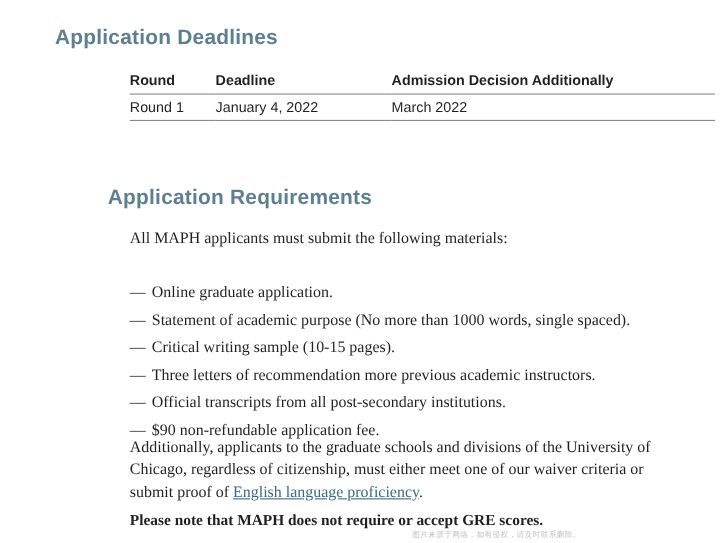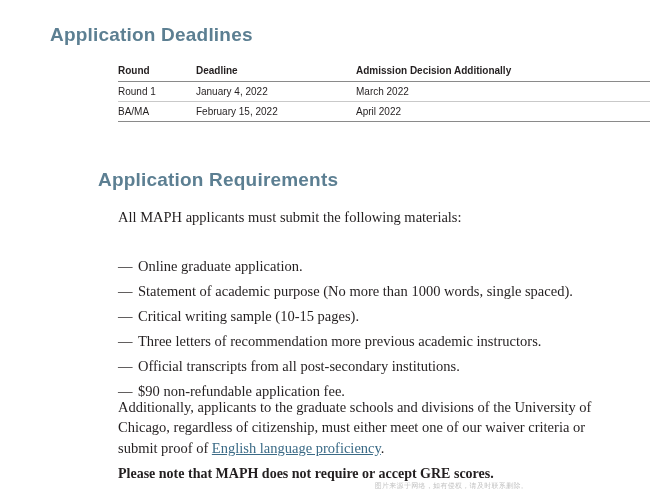--- a/index.html
+++ b/index.html
@@ -42,21 +42,21 @@
   }
 
   
   .deadlines-table {
     position: absolute;
     left: 118px;
     top: 62px;
     width: 532px;
     border-collapse: collapse;
     font-family: "Liberation Sans", sans-serif;
-    font-size: 10px;
+    font-size: 13px;
   }
   .deadlines-table th {
     text-align: left;
     font-weight: bold;
     color: #231f20;
     padding: 3px 0 5px 0;
     border-bottom: 1px solid #8a8a8a;
     white-space: nowrap;
   }
   .deadlines-table td {
@@ -142,25 +142,20 @@
         <th class="col-deadline">Deadline</th>
         <th class="col-notify">Admission Decision Additionally</th>
       </tr>
     </thead>
     <tbody>
       <tr>
         <td>Round 1</td>
         <td>January 4, 2022</td>
         <td>March 2022</td>
       </tr>
-      <tr>
-        <td>BA/MA</td>
-        <td>February 15, 2022</td>
-        <td>April 2022</td>
-      </tr>
     </tbody>
   </table>
 
   <h2 class="section-title" id="requirements-title">Application Requirements</h2>
 
   <div class="body-block" id="intro-line">All MAPH applicants must submit the following materials:</div>
 
   <ul class="body-block" id="materials-list">
     <li><span class="dash">—</span><span>Online graduate application.</span></li>
     <li><span class="dash">—</span><span>Statement of academic purpose (No more than 1000 words, single spaced).</span></li>

